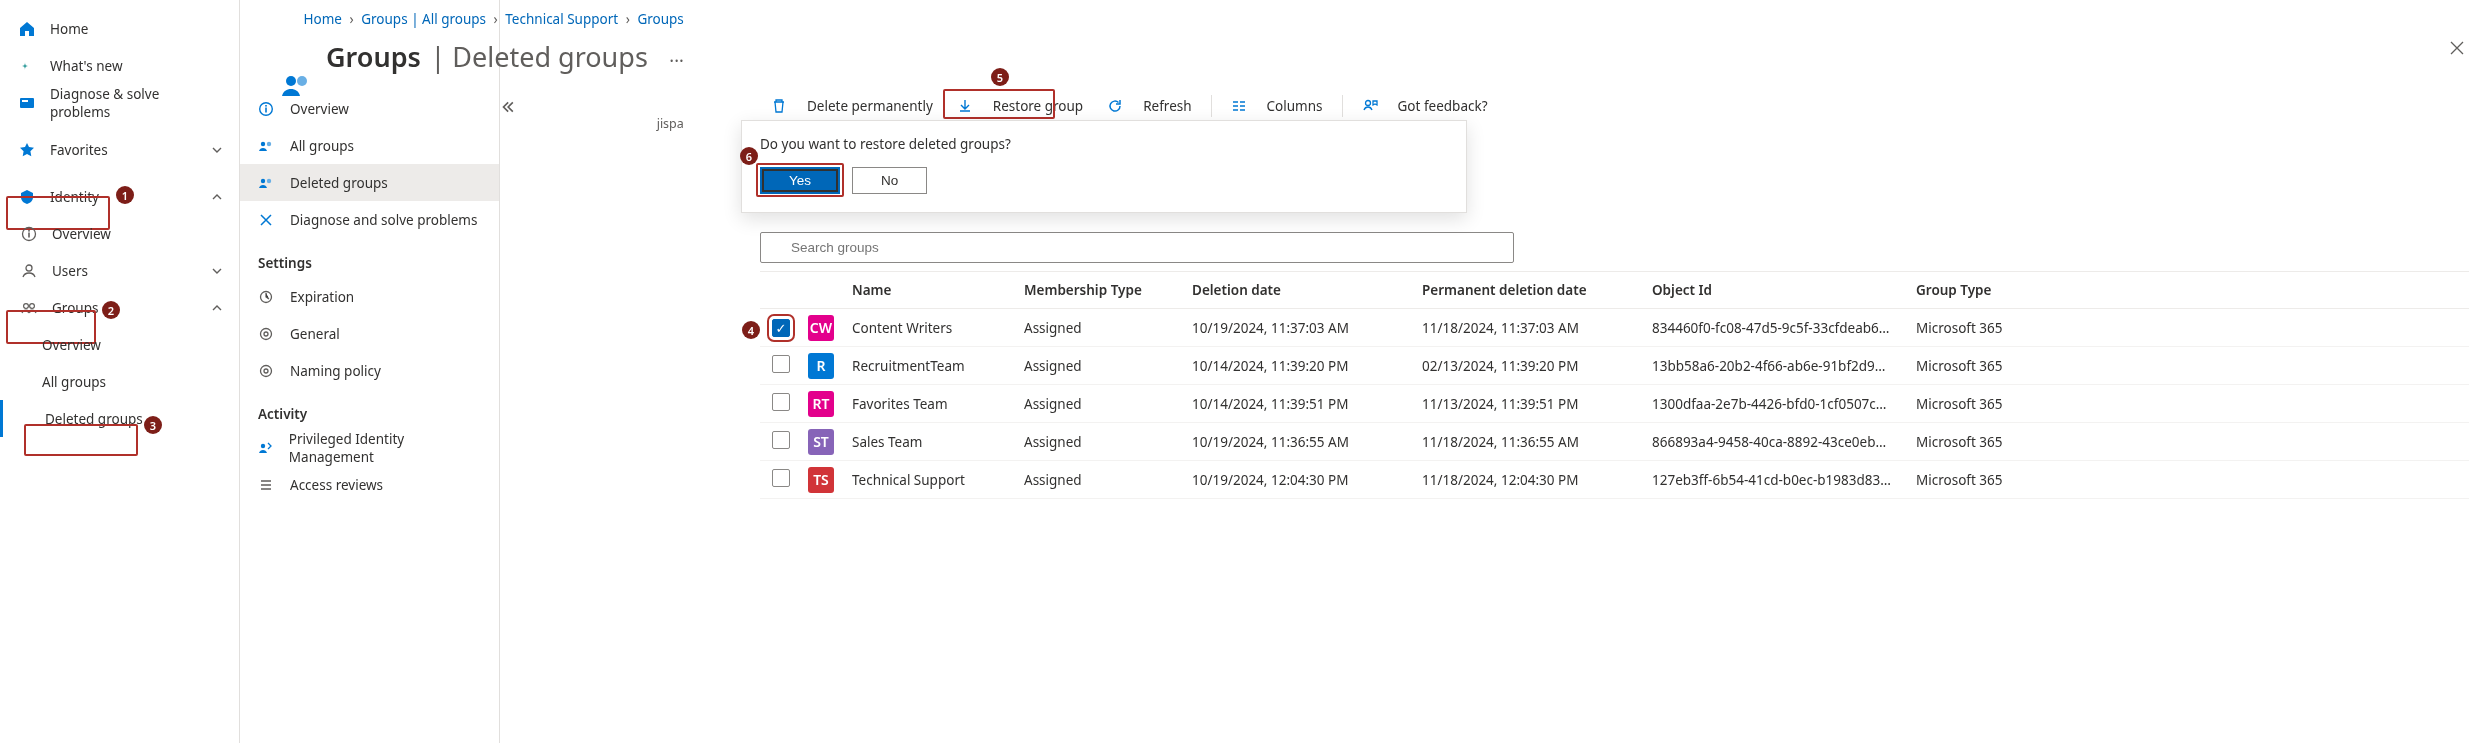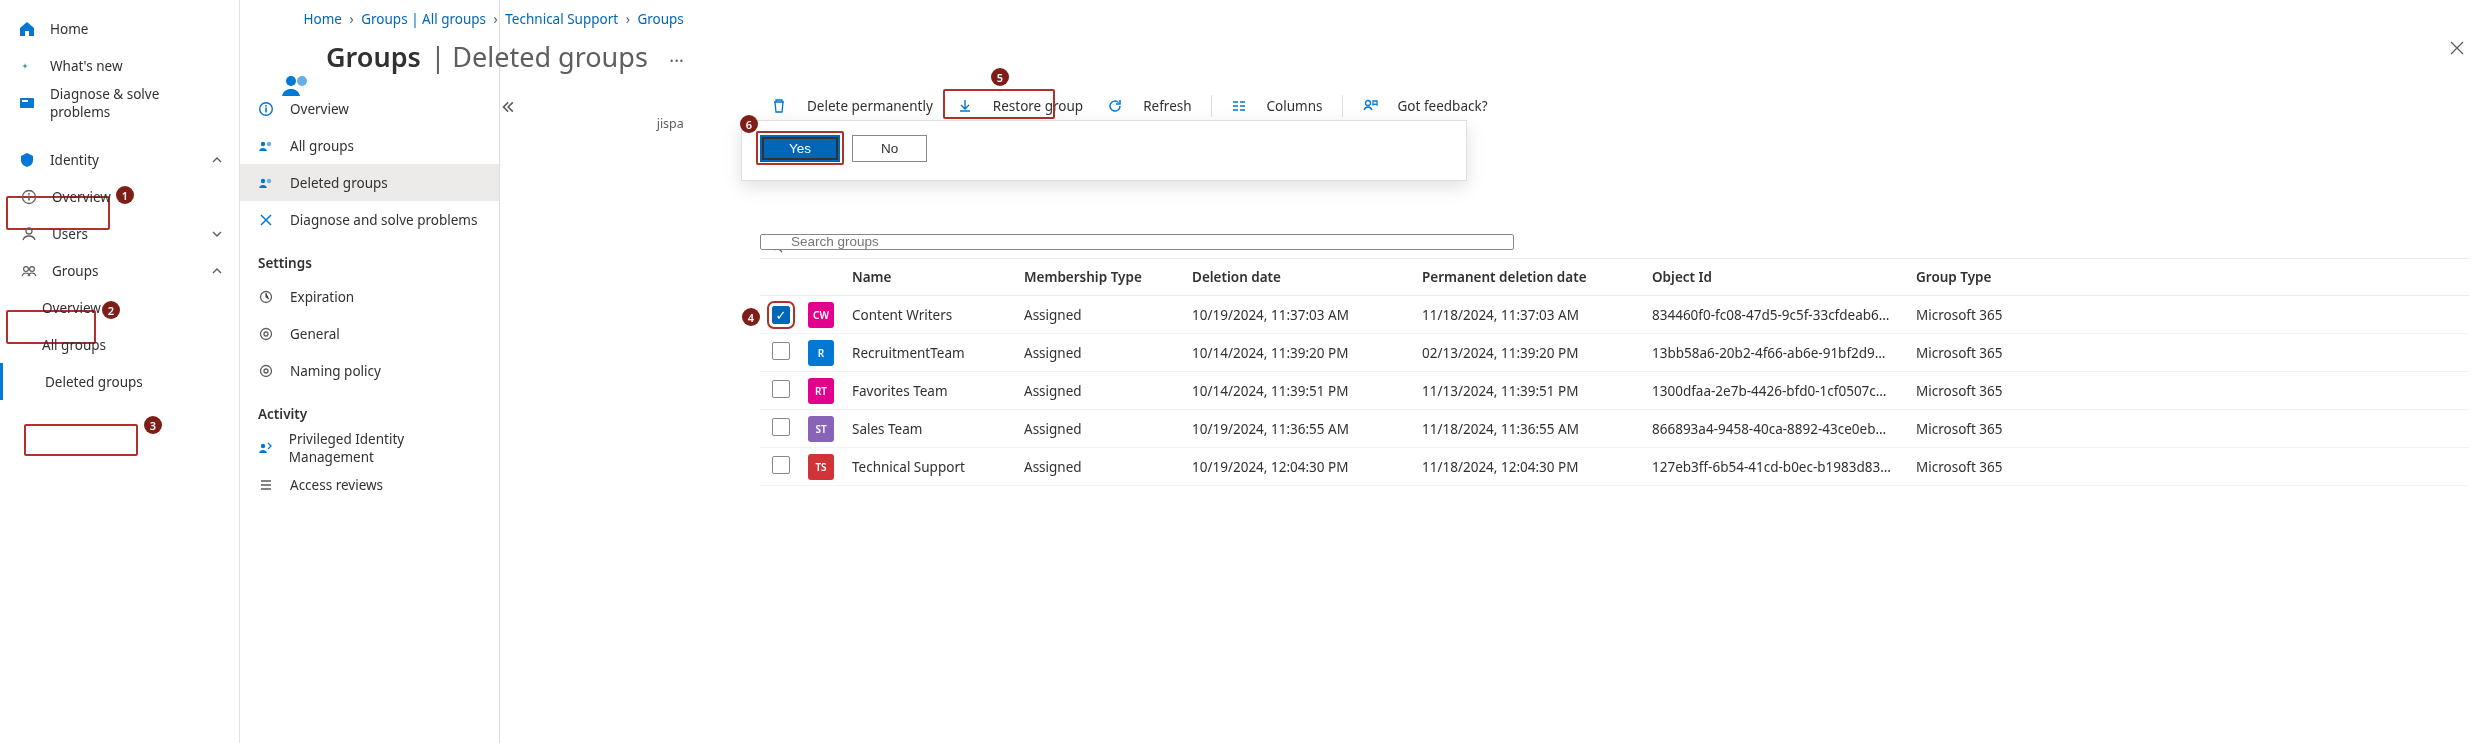--- a/index.html
+++ b/index.html
@@ -39,30 +39,30 @@
 
 
 .popup { position:absolute; left:241px; top:120px; width:726px; background:#fff; border:1px solid #e1dfdd; box-shadow:0 6px 18px rgba(0,0,0,0.12); padding:14px 18px 18px; z-index:20; }
 .popup .q { font-size:13.5px; margin-bottom:14px; color:#323130; }
 .popup .btns { display:flex; gap:12px; }
 .btn-primary { background:#0067b8; color:#fff; border:1px solid #0067b8; padding:5px 28px; cursor:pointer; font-size:13.5px; outline:2px solid #323130; outline-offset:-4px; }
 .btn-secondary { background:#fff; color:#323130; border:1px solid #8a8886; padding:5px 28px; cursor:pointer; font-size:13.5px; }
 
 
 .search-row { margin:104px 20px 0; position:relative; }
-.search-box { width:754px; border:1px solid #8a8886; border-radius:2px; height:16px; padding:0 8px 0 30px; font-size:13.5px; position:relative; }
+.search-box { width:754px; border:1px solid #8a8886; border-radius:2px; height:31px; padding:0 8px 0 30px; font-size:13.5px; position:relative; }
 .search-icon-abs { position:absolute; left:8px; top:6px; color:#605e5c; }
 .table { margin:0 20px; }
 .thead, .trow { display:grid; grid-template-columns: 48px 44px 172px 168px 230px 230px 264px 190px 1fr; align-items:center; height:38px; }
 .thead { border-top:1px solid #edebe9; border-bottom:1px solid #edebe9; color:#323130; font-weight:600; margin-top:8px; }
 .trow { border-bottom:1px solid #f3f2f1; }
 .chk { width:18px; height:18px; border:1px solid #8a8886; border-radius:2px; display:inline-flex; align-items:center; justify-content:center; cursor:pointer; margin-left:12px; }
 .chk.checked { background:#0067b8; border-color:#0067b8; outline:2px solid #B0302A; outline-offset:3px; }
 .chk.checked::after { content:"✓"; color:#fff; font-size:13px; }
-.avatar { width:26px; height:26px; border-radius:3px; color:#fff; font-size:10px; font-weight:600; display:flex; align-items:center; justify-content:center; }
+.avatar { width:26px; height:26px; border-radius:3px; color:#fff; font-size:14px; font-weight:600; display:flex; align-items:center; justify-content:center; }
 .cell { white-space:nowrap; overflow:hidden; text-overflow:ellipsis; padding-right:24px; }
 
 
 svg { display:block; }
 </style>
 </head>
 <body>
 
 <div class="app">
 
@@ -86,20 +86,33 @@
     <div class="nav-item">
       <span class="icon">
           <svg width="16" height="16" viewBox="0 0 16 16">
             <rect x="1" y="3" width="14" height="10" rx="1" fill="#0078d4"></rect>
             <rect x="3" y="5" width="6" height="2" fill="#fff"></rect>
           </svg>
         </span>
       <span>Diagnose &amp; solve problems</span>
     </div>
     <div style="height:10px"></div>
+    <div class="nav-item">
+      <span class="icon">
+          <svg width="16" height="16" viewBox="0 0 16 16">
+            <path fill="#0078d4" d="M8 1l2 4 5 .7-3.6 3.5.9 5L8 12l-4.3 2.2.9-5L1 5.7 6 5z"></path>
+          </svg>
+        </span>
+      <span>Favorites</span>
+      <span class="chev">
+          <svg width="12" height="12" viewBox="0 0 12 12">
+            <path fill="none" stroke="#605e5c" stroke-width="1.4" d="M2 4l4 4 4-4"></path>
+          </svg>
+        </span>
+    </div>
     <div style="height:10px"></div>
 
     <div class="nav-item" style="position:relative">
       <span class="icon">
           <svg width="16" height="16" viewBox="0 0 16 16">
             <path fill="#0078d4" d="M8 1 2 4v4c0 4 3 6 6 7 3-1 6-3 6-7V4z"></path>
           </svg>
         </span>
       <span>Identity</span>
       <span class="chev">
@@ -311,20 +324,21 @@
             <svg width="16" height="16" viewBox="0 0 16 16">
               <circle cx="6" cy="5" r="2.5" fill="none" stroke="#0078d4" stroke-width="1.3"></circle>
               <path fill="none" stroke="#0078d4" stroke-width="1.3" d="M2 12c.7-2 2-3 4-3s3.3 1 4 3M11 3h4v4l-2-1-2 1z"></path>
             </svg>
           </span>
         <span>Got feedback?</span>
       </div>
     </div>
 
     <div class="popup">
+      <div class="q">Do you want to restore deleted groups?</div>
       <div class="btns">
         <div style="position:relative">
           <button class="btn-primary">Yes</button>
           <div class="highlight-box" style="left:-4px; top:-4px; width:88px; height:34px;"></div>
           <div class="callout-num" style="left:-20px; top:-20px;">6</div>
         </div>
         <button class="btn-secondary">No</button>
       </div>
     </div>
 

